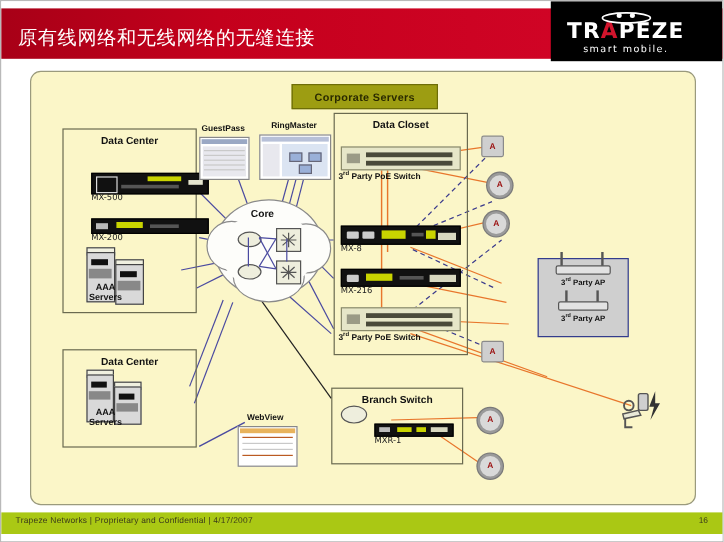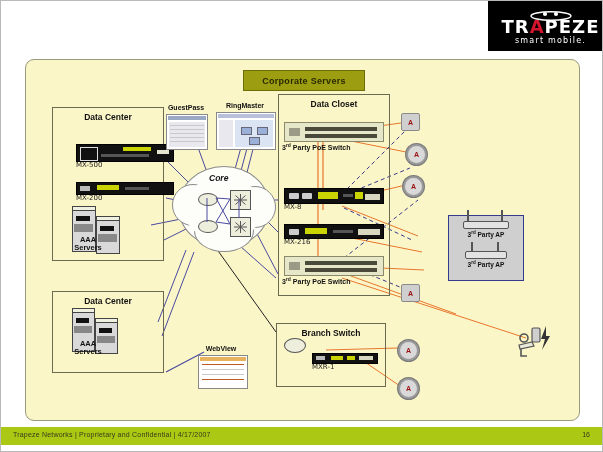--- a/index.html
+++ b/index.html
@@ -9,21 +9,21 @@
   #slide{position:relative;width:603px;height:452px;background:#ffffff;
          box-sizing:border-box;border:1px solid #b9b9b9;overflow:hidden;}
 
   
   .topstrip{position:absolute;left:0;top:0;width:603px;height:6px;background:#ffffff;}
   .titlebar{position:absolute;left:0;top:6px;width:603px;height:42px;
             background:#c0001a;background:linear-gradient(90deg,#a80017 0%,#c4001c 30%,#d6062a 100%);}
   .titletext{position:absolute;left:14px;top:15px;font-size:16px;color:#ffffff;
              letter-spacing:0.5px;white-space:nowrap;
              font-family:"DejaVu Sans","Liberation Sans",sans-serif;}
-  .logobox{position:absolute;right:0;top:0;width:114px;height:50px;background:#000000;}
+  .logobox{position:absolute;right:0;top:0;width:143px;height:50px;background:#000000;}
   .logo-inner{position:absolute;left:0;top:6px;width:125px;text-align:center;}
   .logo-swing{width:44px;height:11px;margin:0 auto 0 auto;position:relative;}
   .logo-main{font-size:18px;font-weight:bold;color:#ffffff;letter-spacing:1px;
              line-height:17px;font-family:"DejaVu Sans","Liberation Sans",sans-serif;}
   .logo-main .red{color:#d2142c;}
   .logo-sub{font-size:8px;font-weight:normal;color:#ffffff;letter-spacing:1.2px;
             margin-top:1px;font-family:"DejaVu Sans","Liberation Sans",sans-serif;}
 
   
   .canvas{position:absolute;left:24px;top:58px;width:553px;height:360px;
@@ -92,32 +92,35 @@
   .th-line{position:absolute;background:#c9c9c9;}
   .th-grid{position:absolute;background:#e8e8ee;}
 
   
   .cloud{position:absolute;background:#fdfdfa;border:1px solid #8a8a8a;}
   .cl-a{border-radius:50%;}
   .router{position:absolute;width:18px;height:11px;border-radius:50%/50%;
           background:#eeeedd;border:1px solid #555;}
   .switch3d{position:absolute;width:19px;height:18px;background:#eeeedd;
             border:1px solid #555;}
-  .corelbl{position:absolute;font-size:8.5px;font-weight:bold;color:#111;font-style:italic;}
+  .corelbl{position:absolute;font-size:8.5px;font-weight:bold;color:#111;}
 
   
   .userico{position:absolute;color:#444;font-size:11px;line-height:11px;}
 </style>
 </head>
 <body>
 
 <div id="slide">
 
   <div class="topstrip"></div>
 
+  <div class="titlebar">
+    <div class="titletext">原有线网络和无线网络的无缝连接</div>
+  </div>
 
   <div class="logobox">
     <div class="logo-inner">
       <div class="logo-swing">
         <svg width="44" height="11" viewBox="0 0 44 11">
           <ellipse cx="22" cy="6" rx="20" ry="4.2" fill="none" stroke="#ffffff" stroke-width="1.4"></ellipse>
           <circle cx="16" cy="4" r="2.1" fill="#ffffff"></circle>
           <circle cx="27" cy="4" r="2.1" fill="#ffffff"></circle>
         </svg>
       </div>

